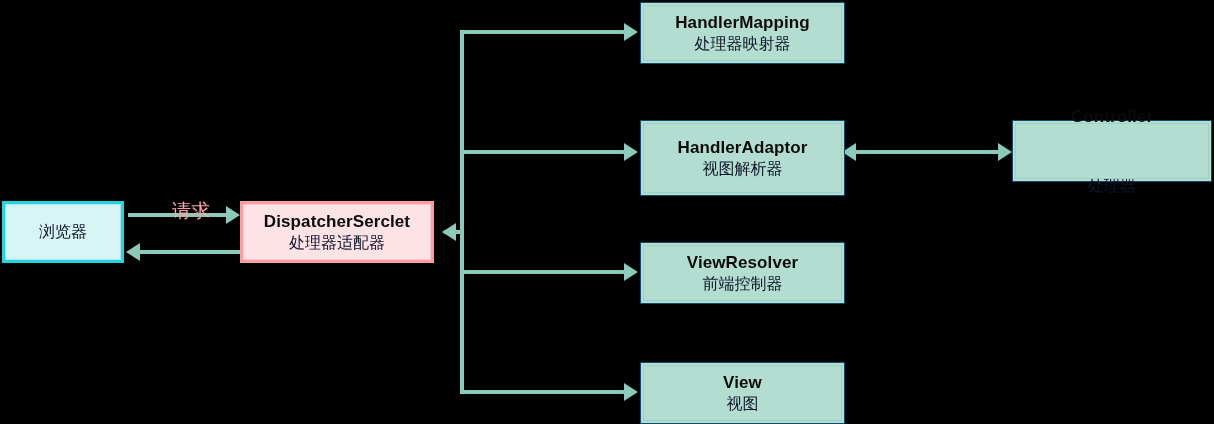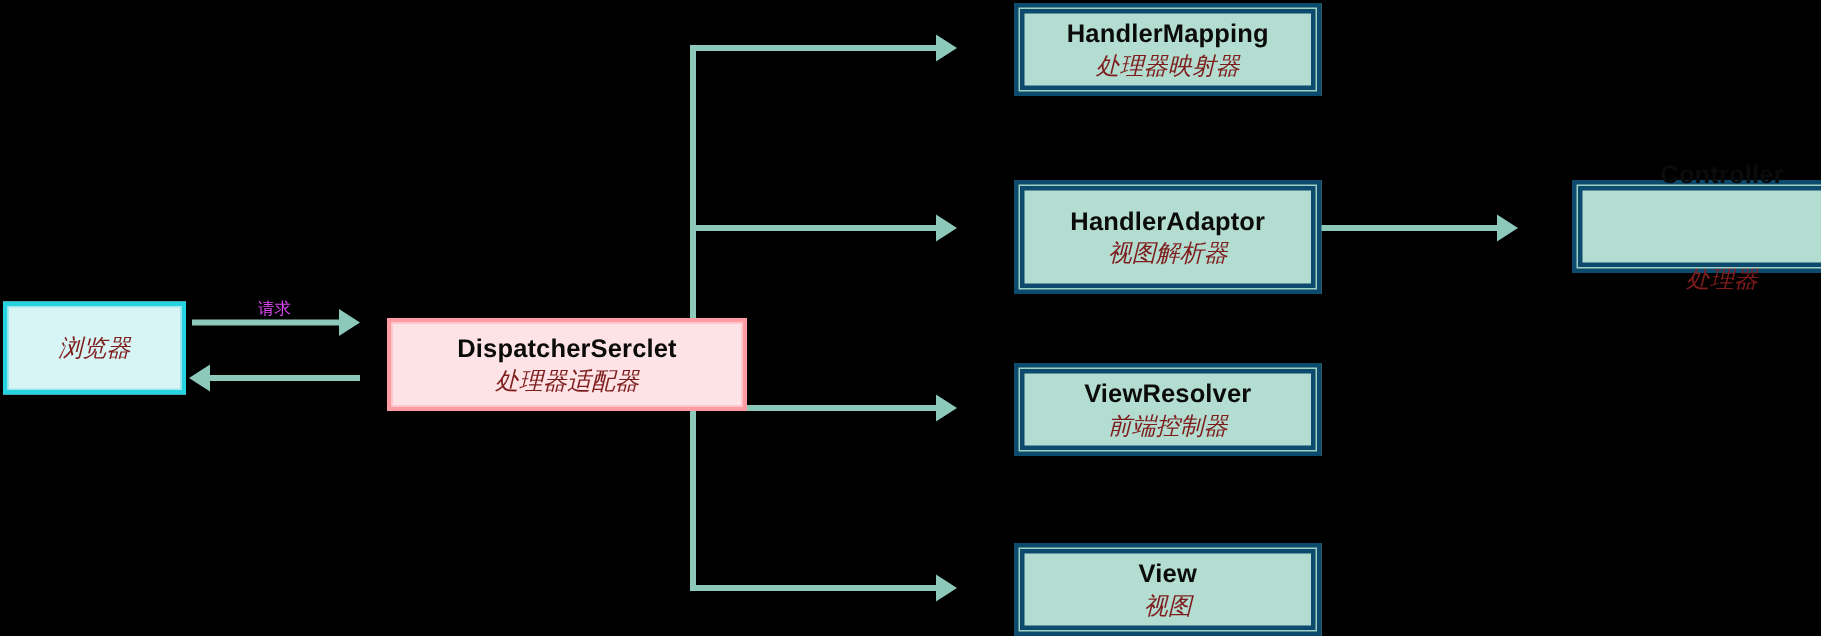--- a/index.html
+++ b/index.html
@@ -26,30 +26,28 @@
     text-align: center;
   }
   .node .title-en {
     font-weight: bold;
     font-size: 17px;
     color: #0b0b0b;
     letter-spacing: 0.1px;
   }
   .node .title-cn {
     font-size: 16px;
-    color: #7f1d1d;
+    color: #0f172a;
     font-family: "DejaVu Sans", "Liberation Sans", sans-serif;
-    font-style: italic;
   }
   .node.teal {
     background: #b3ddd1;
-    border: 7px solid #0c4a6e;
+    border: 1px solid #0c4a6e;
     outline: 1px solid #9ed1c4;
     outline-offset: -4px;
-    margin-left: 36px;
   }
   .node.pink {
     background: #fde3e6;
     border: 3px solid #ff9ba3;
     outline: 1px solid #ffc9ce;
     outline-offset: -4px;
   }
   .node.cyan {
     background: #d8f5f5;
     border: 3px solid #26d3e0;
@@ -71,22 +69,22 @@
     position: absolute;
     width: 0;
     height: 0;
     border-top: 9px solid transparent;
     border-bottom: 9px solid transparent;
   }
   .arrow-r { border-left: 14px solid #8cc9bb; }
   .arrow-l { border-right: 14px solid #8cc9bb; }
   .edge-label {
     position: absolute;
-    font-size: 11px;
-    color: #d946ef;
+    font-size: 19px;
+    color: #fca5a5;
     font-family: Liberation Serif, serif;
     white-space: nowrap;
   }
 </style>
 </head>
 <body>
 
 <div id="canvas">
 
   <div class="vline" style="left:460px; top:30px; height:364px;"></div>
@@ -114,21 +112,21 @@
   <div class="arrow-l" style="left:126px; top:243px;"></div>
 
   <div class="hline" style="left:852px; top:150px; width:152px;"></div>
   <div class="arrow-l" style="left:842px; top:143px;"></div>
   <div class="arrow-r" style="left:998px; top:143px;"></div>
 
   <div class="node cyan" style="left:2px; top:201px; width:122px; height:62px;text-align:center;">
     <div class="title-cn">浏览器</div>
   </div>
 
-  <div class="node pink" style="left:240px; top:212px; width:240px; height:62px;margin-left:18px;">
+  <div class="node pink" style="left:240px; top:201px; width:194px; height:62px;">
     <div class="title-en">DispatcherSerclet</div>
     <div class="title-cn">处理器适配器</div>
   </div>
 
   <div class="node teal" style="left:640px; top:2px; width:205px; height:62px;">
     <div class="title-en">HandlerMapping</div>
     <div class="title-cn">处理器映射器</div>
   </div>
 
   <div class="node teal" style="left:640px; top:120px; width:205px; height:76px;">

